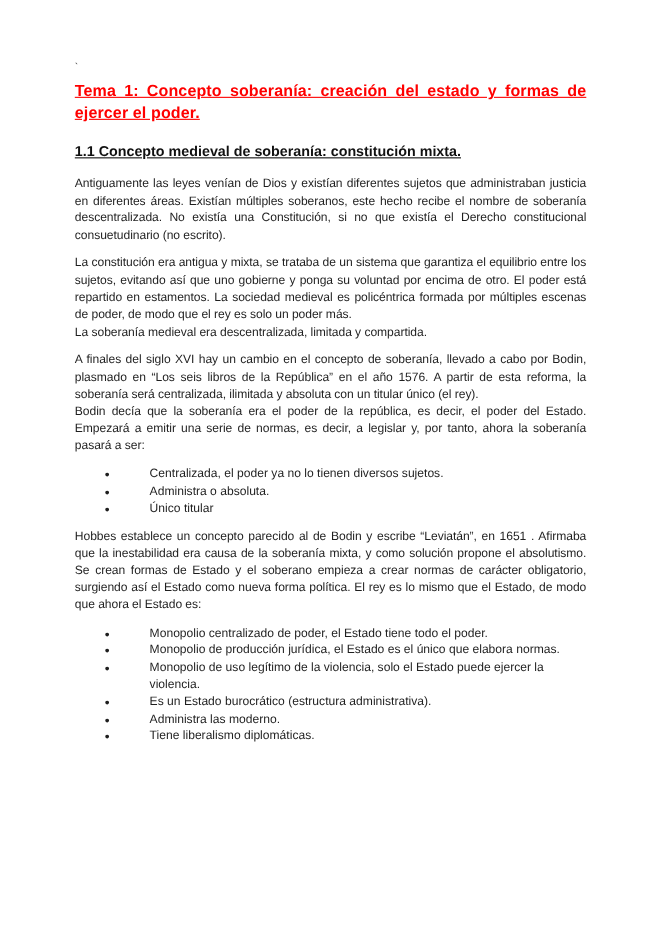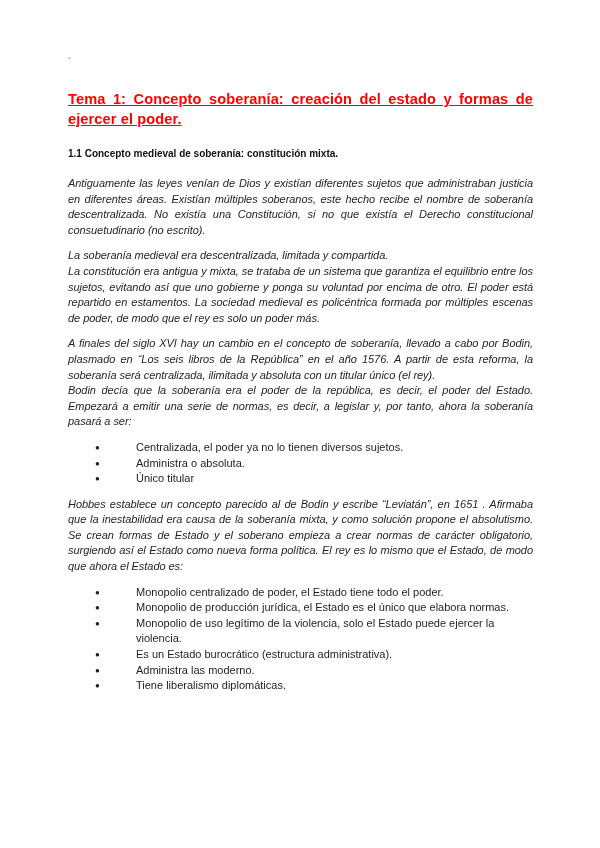--- a/index.html
+++ b/index.html
@@ -22,37 +22,37 @@
     height: 10px;
     color: #333333;
   }
   .doc-title {
     font-size: 14.6px;
     font-weight: bold;
     color: #ff0000;
     text-decoration: underline;
     text-align: justify;
     line-height: 20px;
-    margin: 23px 0 18px 0;
+    margin: 7px 0 18px 0;
     letter-spacing: 0.1px;
   }
   .section-heading {
-    font-size: 10px;
+    font-size: 13px;
     font-weight: bold;
     color: #111111;
+    text-decoration: underline;
     line-height: 14px;
     margin: 0 0 15px 0;
   }
   .para { margin: 0 0 10px 0; }
   .para-line {
     font-size: 11px;
     line-height: 15.6px;
     text-align: justify;
     letter-spacing: -0.05px;
-    font-style: italic;
   }
   ul.bullet-list {
     list-style: none;
     margin: 0 0 10px 0;
     padding: 0 0 0 27px;
   }
   ul.bullet-list li {
     display: flex;
     align-items: flex-start;
     font-size: 11px;
@@ -73,22 +73,22 @@
 
 <div class="page">
   <span class="stray-mark">`</span>
   <div>
       <h1 class="doc-title">Tema 1: Concepto soberanía: creación del estado y formas de ejercer el poder.</h1>
       <h2 class="section-heading">1.1 Concepto medieval de soberanía: constitución mixta.</h2>
       <div class="para">
         <div class="para-line">Antiguamente las leyes venían de Dios y existían diferentes sujetos que administraban justicia en diferentes áreas. Existían múltiples soberanos, este hecho recibe el nombre de soberanía descentralizada. No existía una Constitución, si no que existía el Derecho constitucional consuetudinario (no escrito).</div>
       </div>
       <div class="para">
+        <div class="para-line">La constitución era antigua y mixta, se trataba de un sistema que garantiza el equilibrio entre los sujetos, evitando así que uno gobierne y ponga su voluntad por encima de otro. El poder está repartido en estamentos. La sociedad medieval es policéntrica formada por múltiples escenas de poder, de modo que el rey es solo un poder más.</div>
         <div class="para-line">La soberanía medieval era descentralizada, limitada y compartida.</div>
-        <div class="para-line">La constitución era antigua y mixta, se trataba de un sistema que garantiza el equilibrio entre los sujetos, evitando así que uno gobierne y ponga su voluntad por encima de otro. El poder está repartido en estamentos. La sociedad medieval es policéntrica formada por múltiples escenas de poder, de modo que el rey es solo un poder más.</div>
       </div>
       <div class="para">
         <div class="para-line">A finales del siglo XVI hay un cambio en el concepto de soberanía, llevado a cabo por Bodin, plasmado en “Los seis libros de la República” en el año 1576. A partir de esta reforma, la soberanía será centralizada, ilimitada y absoluta con un titular único (el rey).</div>
         <div class="para-line">Bodin decía que la soberanía era el poder de la república, es decir, el poder del Estado. Empezará a emitir una serie de normas, es decir, a legislar y, por tanto, ahora la soberanía pasará a ser:</div>
       </div>
       <ul class="bullet-list">
         <li>
           <span class="bullet-glyph">●</span>
           <span class="bullet-text">Centralizada, el poder ya no lo tienen diversos sujetos.</span>
         </li>

